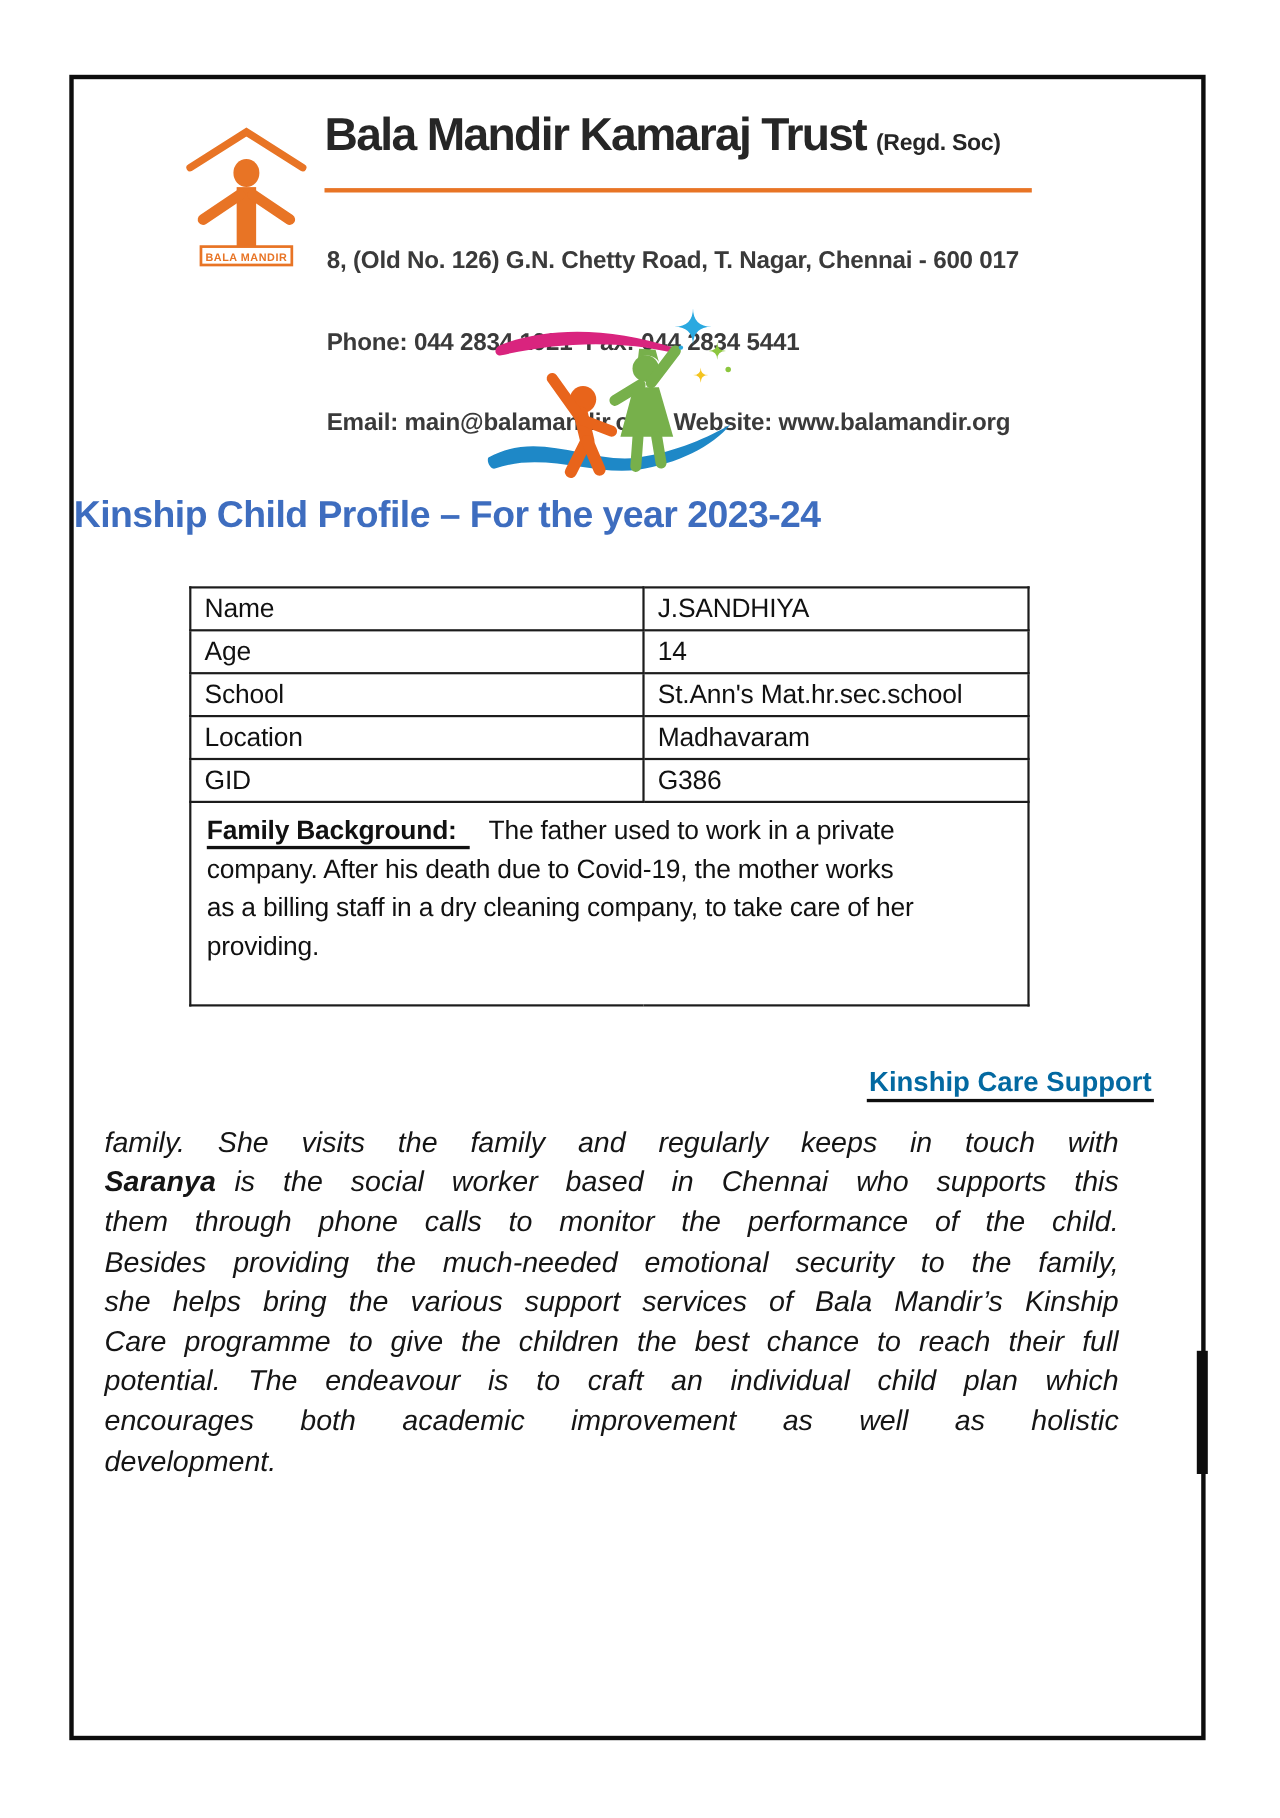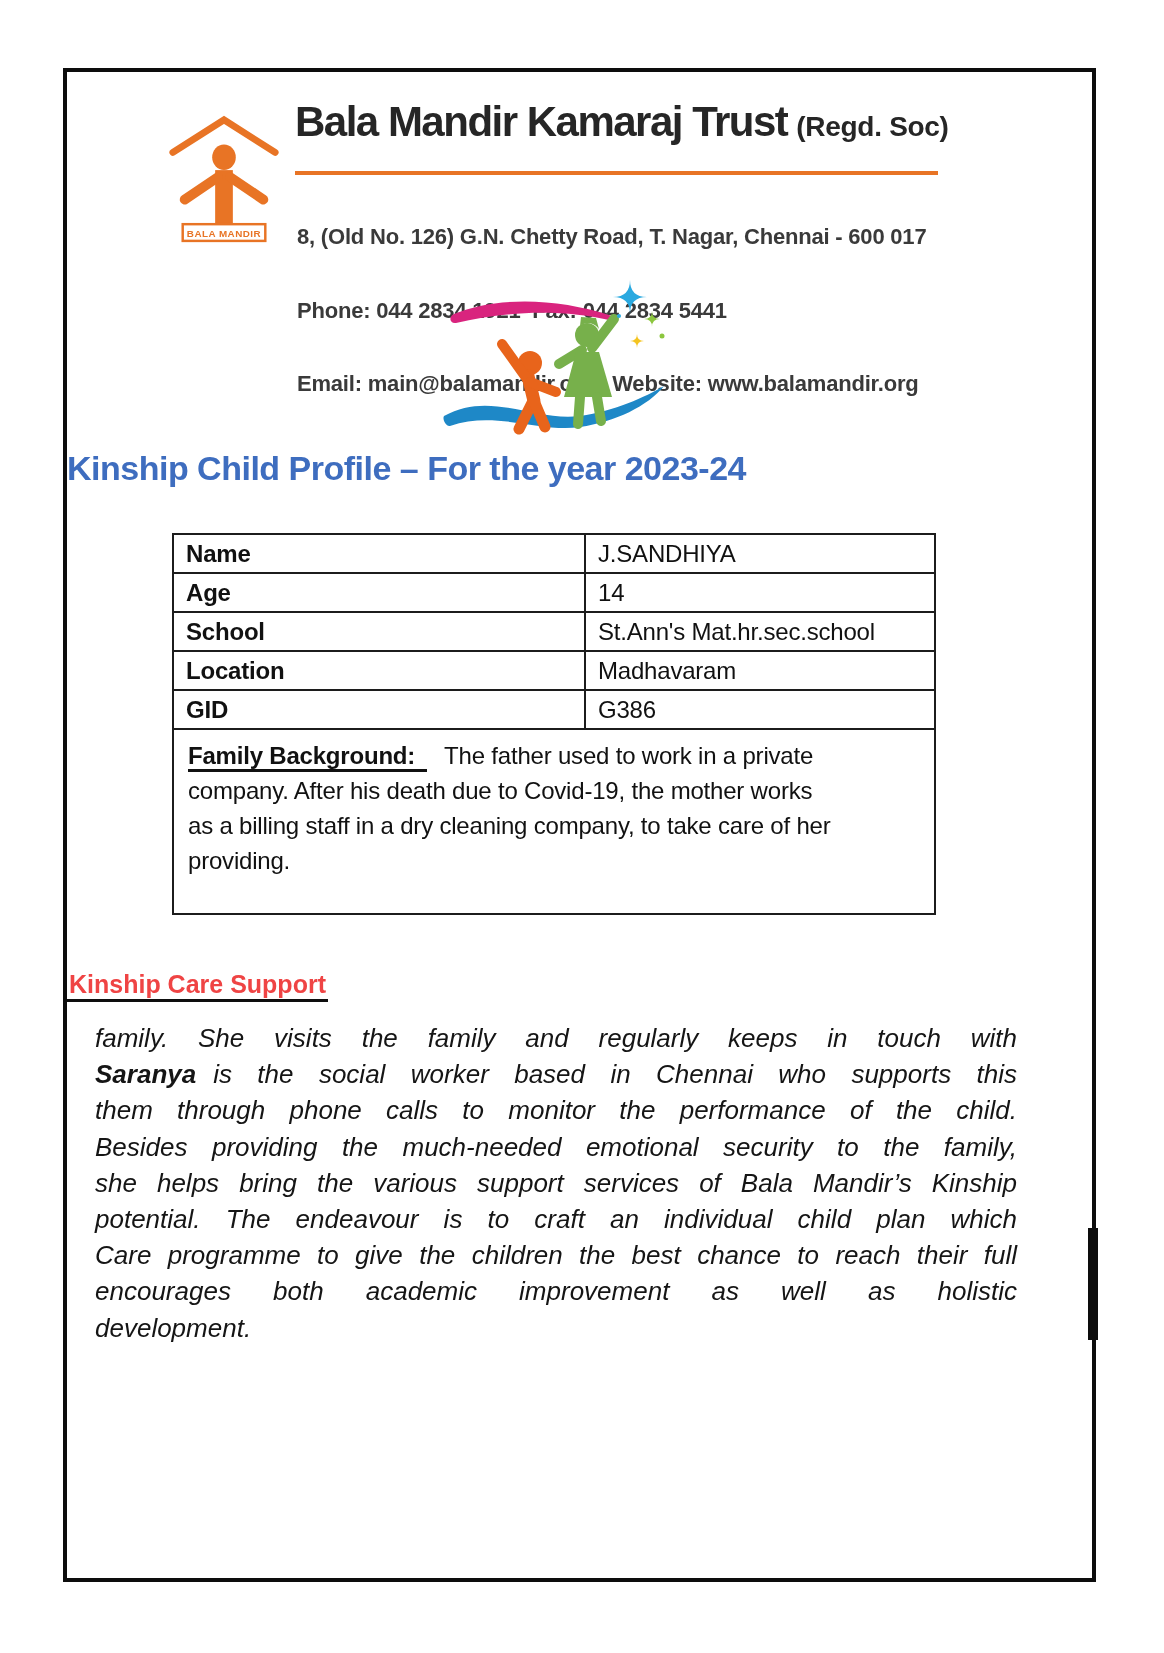--- a/index.html
+++ b/index.html
@@ -8,42 +8,42 @@
     font-family:"Liberation Sans","DejaVu Sans",sans-serif;color:#111;
   }
   .page-frame{
     position:absolute;left:63px;top:68px;width:1025px;height:1506px;
     border:4px solid #0d0d0d;background:#fff;
   }
   
   .org-logo{position:absolute;left:98px;top:34px;width:118px;height:140px;}
   .header-text{position:absolute;left:228px;top:26px;width:700px;}
   .org-name{font-size:42px;font-weight:700;letter-spacing:-1.5px;color:#262626;white-space:nowrap;}
-  .org-suffix{font-size:28px;font-weight:700;letter-spacing:-0.3px;color:#262626;margin-left:9px;}
+  .org-suffix{font-size:21px;font-weight:700;letter-spacing:-0.3px;color:#262626;margin-left:9px;}
   .header-rule{position:absolute;left:228px;top:99px;width:643px;height:4px;background:#E87425;}
   .addr-block{position:absolute;left:230px;top:104px;font-size:22px;font-weight:600;
               color:#3a3a3a;line-height:24.5px;letter-spacing:-0.2px;white-space:pre;}
   
   .kids-logo{position:absolute;left:373px;top:192px;width:228px;height:175px;}
   
   .doc-title{
     position:absolute;left:0;top:377px;width:982px;text-align:left;
     font-size:34px;font-weight:700;letter-spacing:-0.5px;color:#3E6DBF;white-space:nowrap;
   }
   
   .profile{position:absolute;left:105px;top:461px;width:764px;border-collapse:collapse;table-layout:fixed;}
   .profile td{border:2px solid #1c1c1c;font-size:24px;letter-spacing:-0.2px;color:#111;
               padding:2px 12px;height:33px;overflow:hidden;white-space:nowrap;}
-  .profile td.lbl{width:386px;font-weight:700;}
+  .profile td.lbl{width:386px;font-weight:400;}
   .profile td.fam{height:167px;vertical-align:top;padding:8px 14px;line-height:35px;white-space:normal;margin-top:18px;}
   .fam-label{font-weight:700;border-bottom:3px solid #111;padding-right:12px;margin-right:17px;}
   .fam-line{white-space:nowrap;}
   
-  .support-heading{position:absolute;left:0;top:898px;width:982px;text-align:left;
-                   font-size:25px;font-weight:700;color:#ef4444;}
+  .support-heading{position:absolute;left:0;top:898px;width:982px;text-align:right;
+                   font-size:25px;font-weight:700;color:#0369a1;}
   .support-heading span{border-bottom:3px solid #0e0e0e;padding:0 2px 1px 2px;}
   .support-para{position:absolute;left:28px;top:948px;width:922px;font-style:italic;
                 font-size:26px;line-height:36.2px;color:#151515;}
   .jline{text-align:justify;text-align-last:justify;white-space:normal;}
   .jline.last{text-align:left;text-align-last:auto;}
   .lead-name{font-weight:700;margin-right:17px;}
   
   .scan-artifact{position:absolute;left:1088px;top:1228px;width:10px;height:112px;background:#0d0d0d;}
 </style>
 </head>
@@ -148,21 +148,21 @@
   <div class="support-heading">
     <span>Kinship Care Support</span>
   </div>
 
   <div class="support-para">
     <div class="jline">family. She visits the family and regularly keeps in touch with</div>
     <div class="jline"><span class="lead-name">Saranya</span><span>is the social worker based in Chennai who supports this</span></div>
     <div class="jline">them through phone calls to monitor the performance of the child.</div>
     <div class="jline">Besides providing the much-needed emotional security to the family,</div>
     <div class="jline">she helps bring the various support services of Bala Mandir’s Kinship</div>
+    <div class="jline">Care programme to give the children the best chance to reach their full</div>
     <div class="jline">potential. The endeavour is to craft an individual child plan which</div>
-    <div class="jline">Care programme to give the children the best chance to reach their full</div>
     <div class="jline">encourages both academic improvement as well as holistic</div>
     <div class="jline last">development.</div>
   </div>
 
 </div>
 
 <div class="scan-artifact"></div>
 
 </body></html>

